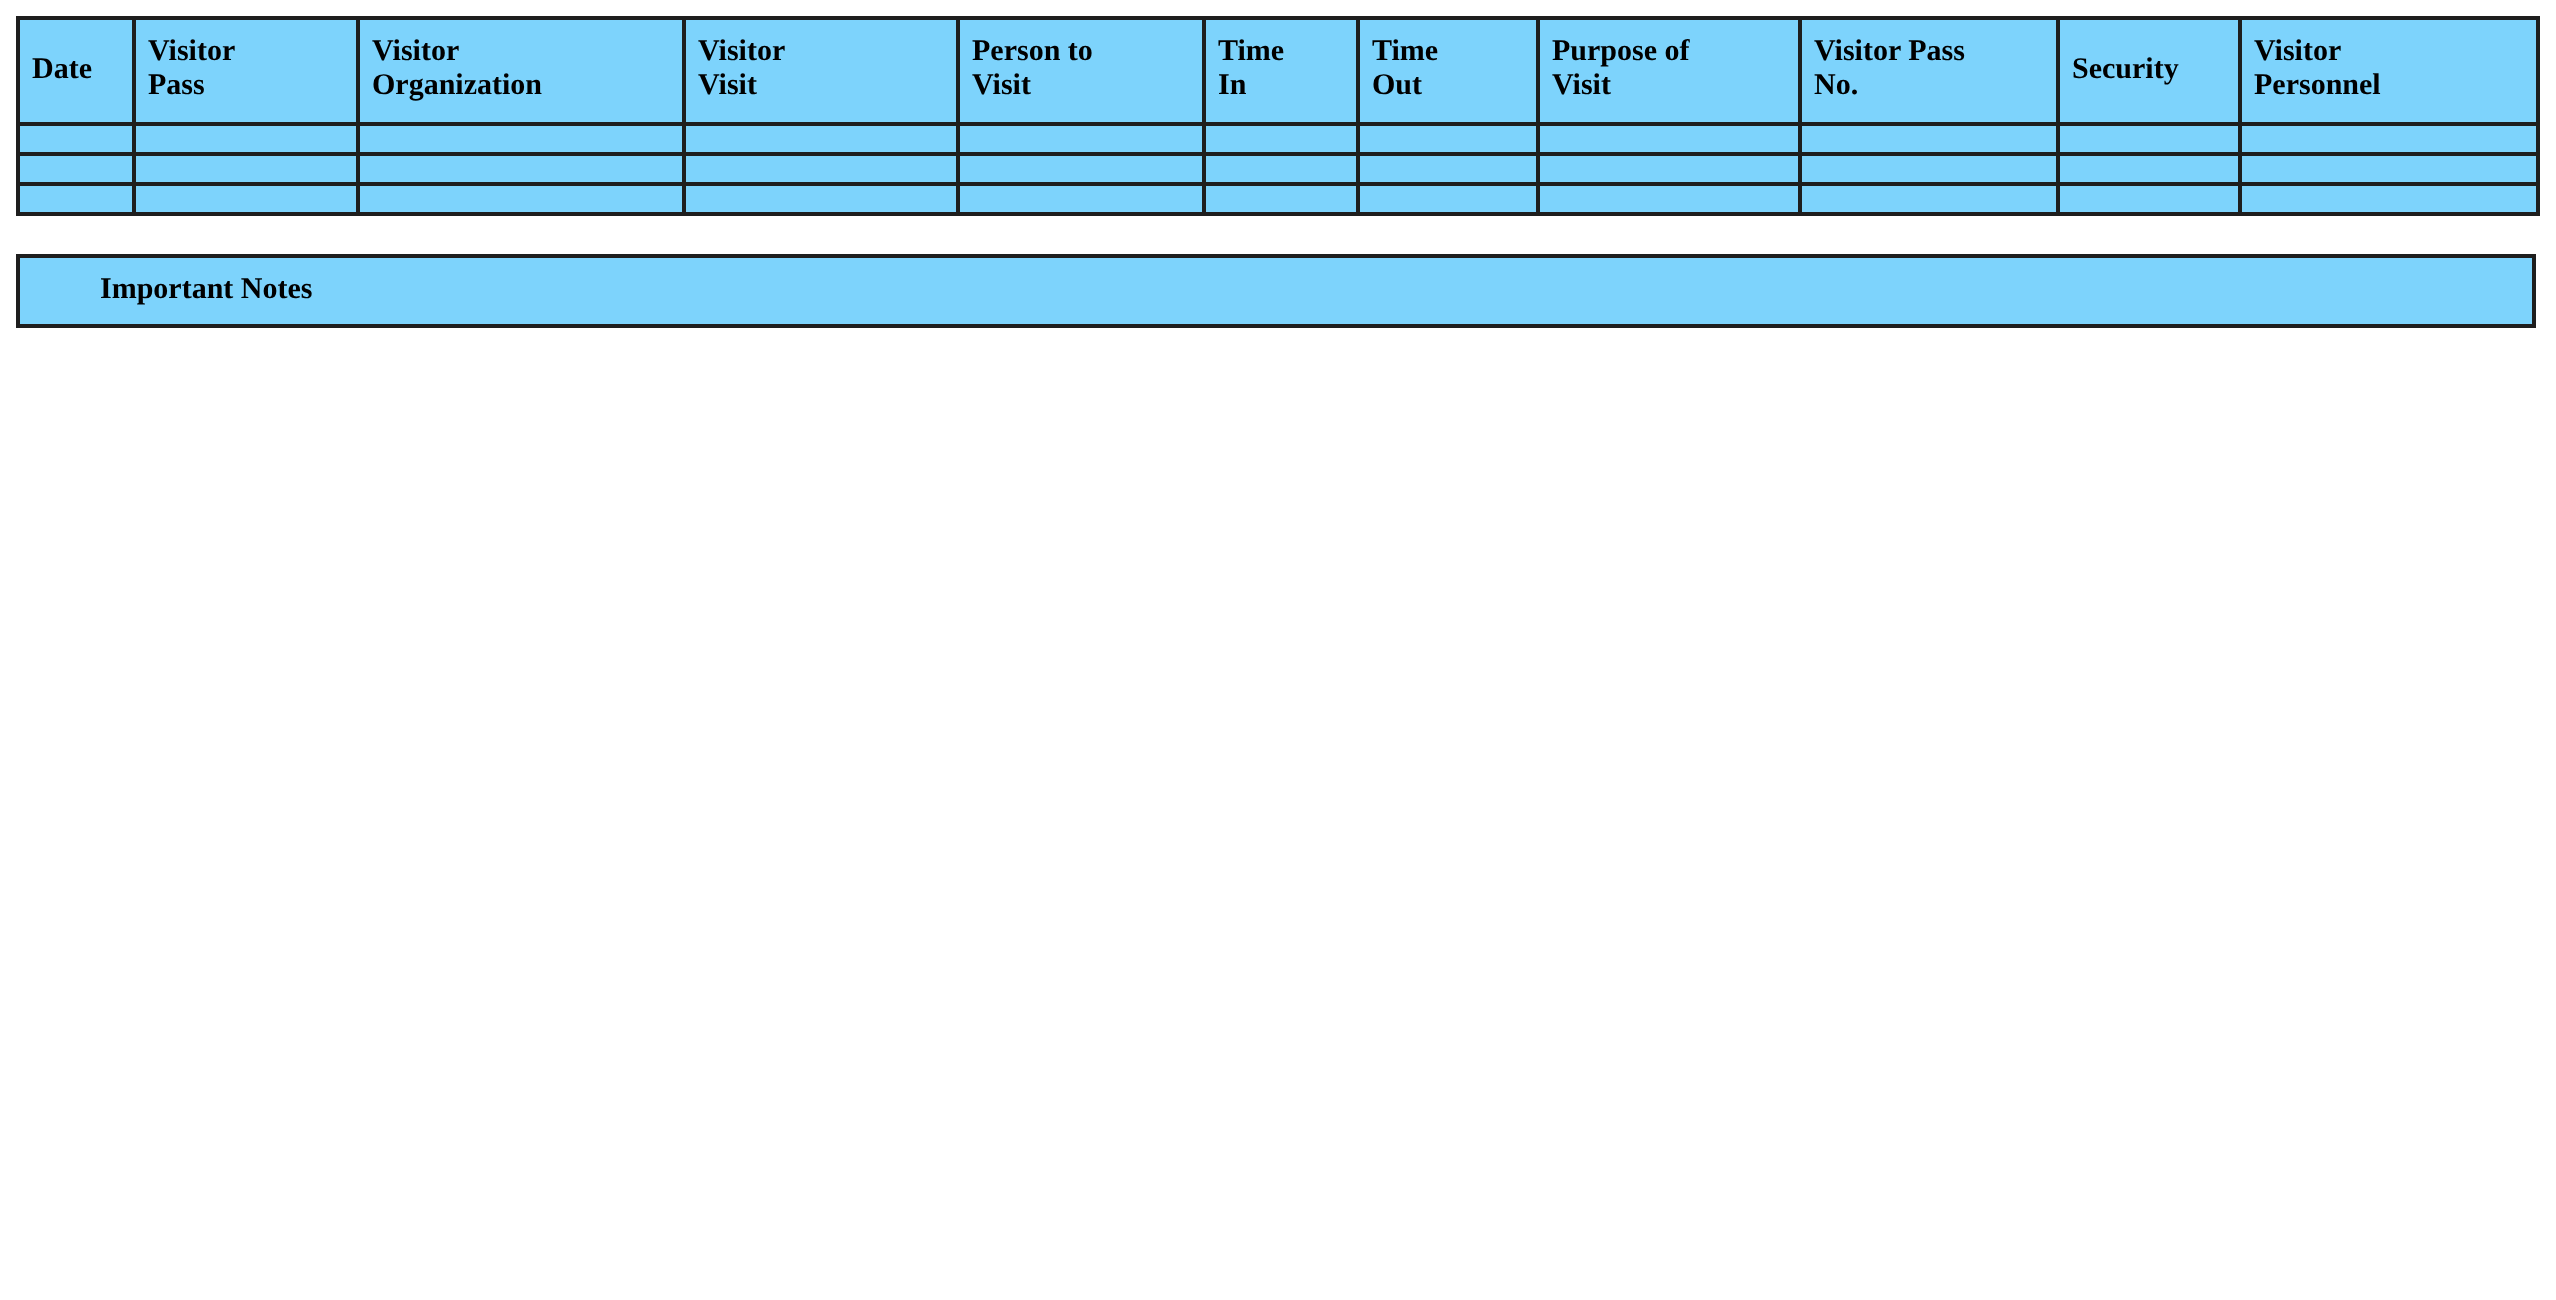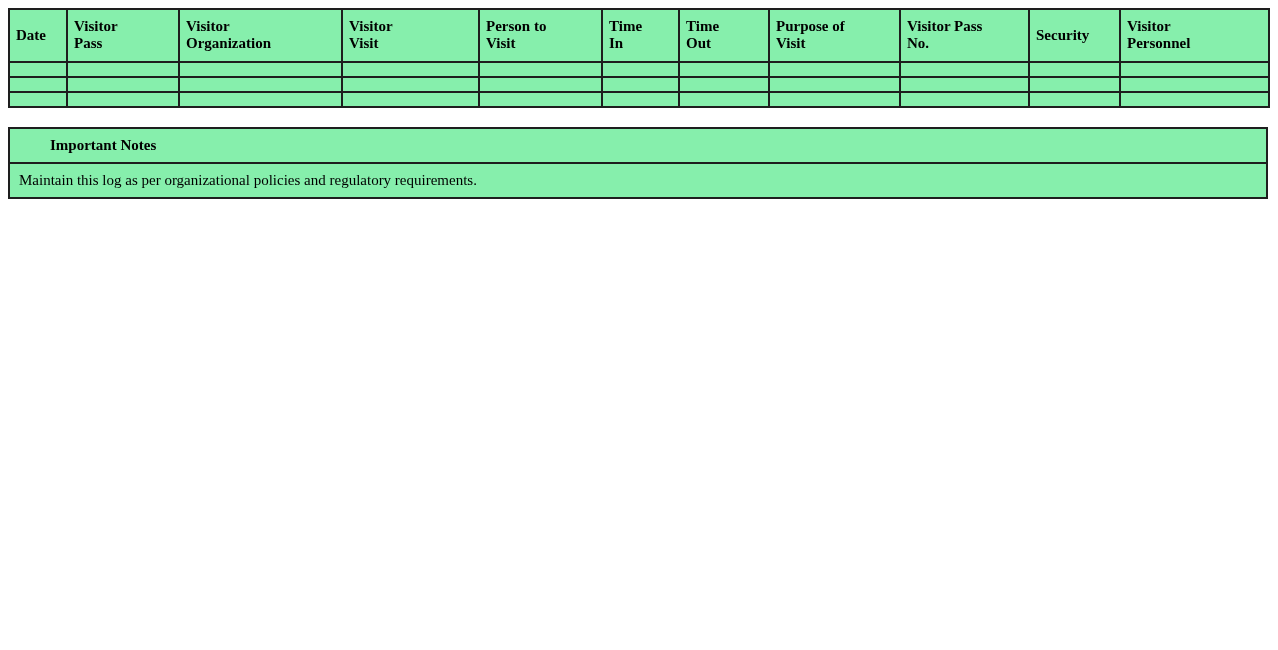--- a/index.html
+++ b/index.html
@@ -11,21 +11,21 @@
     width: 1262px;
     height: 634px;
     font-family: "Liberation Serif", "DejaVu Serif", serif;
     font-size: 15px;
     line-height: 1.15;
   }
   table {
     border-collapse: collapse;
     table-layout: fixed;
     width: 1260px;
-    background: #86efac;
+    background: #7dd3fc;
   }
   th, td {
     border: 2px solid #1e1e1e;
     font-size: 15px;
     color: #000000;
     overflow: hidden;
   }
   
   .log-table th {
     font-weight: bold;
@@ -165,19 +165,16 @@
         <td></td>
       </tr>
     </tbody>
   </table>
 
   <table class="notes-table">
     <tbody>
       <tr>
         <td class="notes-header-cell">Important Notes</td>
       </tr>
-      <tr>
-        <td>Maintain this log as per organizational policies and regulatory requirements.</td>
-      </tr>
     </tbody>
   </table>
 
 </main>
 
 </body></html>

